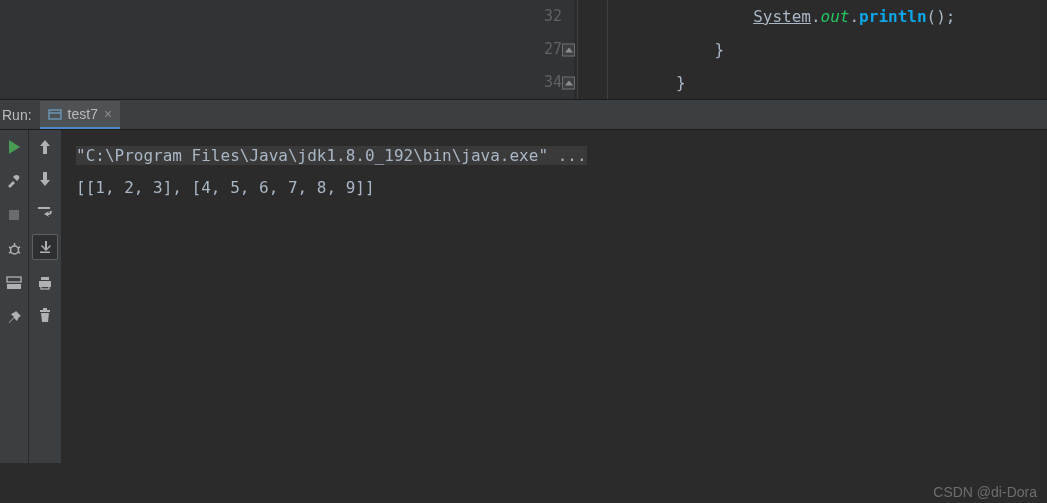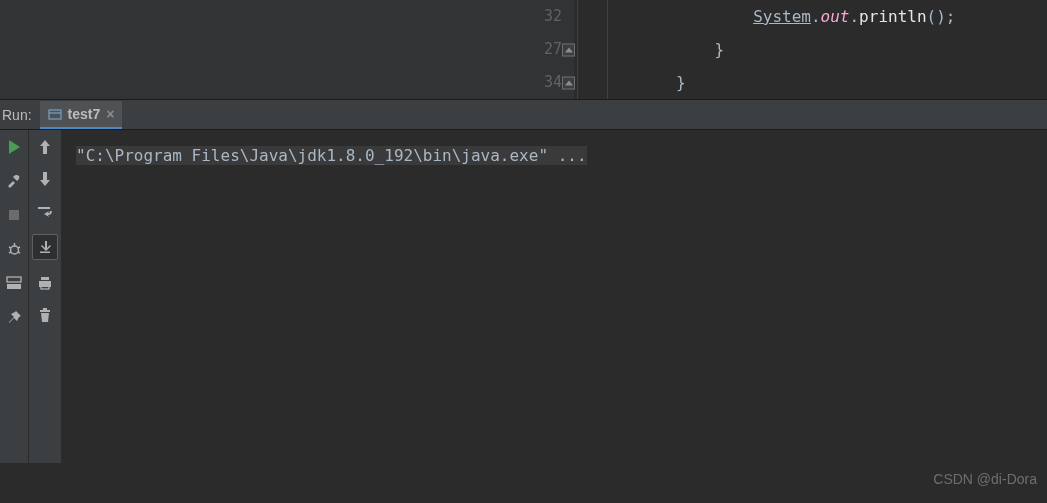--- a/index.html
+++ b/index.html
@@ -81,22 +81,22 @@
       white-space: pre;
     }
     .guide-line {
       position: absolute;
       width: 1px;
       background: #404040;
       top: 0;
       bottom: 0;
     }
     .kw { color: #a9b7c6; text-decoration: underline; }
-    .static-field { color: #f9a8d4; font-style: italic; }
-    .method { color: #e5e5e5; }
+    .static-field { color: #22c55e; font-style: italic; }
+    .method { color: #0ea5e9; font-weight: bold; }
     .dot { color: #a9b7c6; }
     .paren { color: #a9b7c6; }
     .brace { color: #a9b7c6; }
     
     .run-panel {
       height: 364px;
       display: flex;
       flex-direction: column;
       border-top: 1px solid #1c1c1c;
     }
@@ -117,21 +117,20 @@
       height: 28px;
       background: #4e5254;
       display: flex;
       align-items: center;
       padding: 0 8px;
       gap: 6px;
       border-bottom: 2px solid #4a88c7;
       font-family: 'Segoe UI', sans-serif;
       font-size: 14px;
       color: #bbbbbb;
-      font-weight: bold;
     }
     .tab-icon {
       width: 14px;
       height: 14px;
       display: inline-flex;
       align-items: center;
       justify-content: center;
     }
     .close-x {
       color: #8c8c8c;
@@ -190,21 +189,21 @@
     .cmd-line {
       background: #3a3a3a;
       display: inline;
     }
     .output-line {
       color: #a9b7c6;
       white-space: pre;
     }
     .watermark {
       position: absolute;
-      bottom: 16px;
+      bottom: 3px;
       right: 10px;
       color: #9a9a9a;
       font-size: 14px;
       font-family: Arial, sans-serif;
       opacity: 0.6;
     }
     .play-triangle {
       width: 0; height: 0;
       border-top: 7px solid transparent;
       border-bottom: 7px solid transparent;
@@ -315,18 +314,19 @@
       <div class="tool-icon">
         <svg width="14" height="16" viewBox="0 0 14 16">
             <rect x="2" y="3" width="10" height="2" fill="#afb1b3"></rect>
             <rect x="5" y="1" width="4" height="2" fill="#afb1b3"></rect>
             <path d="M3 6h8l-1 9h-6z" fill="#afb1b3"></path>
           </svg>
       </div>
     </div>
     <div class="console-output">
       <div class="output-line"><span class="cmd-line">"C:\Program Files\Java\jdk1.8.0_192\bin\java.exe" ...</span></div>
+      <div class="output-line">[[1, 2, 3], [4, 5, 6, 7, 8, 9]]</div>
       <div class="output-line"></div>
     </div>
   </div>
 </div>
 
 <div class="watermark">CSDN @di-Dora</div>
 
 </body></html>

